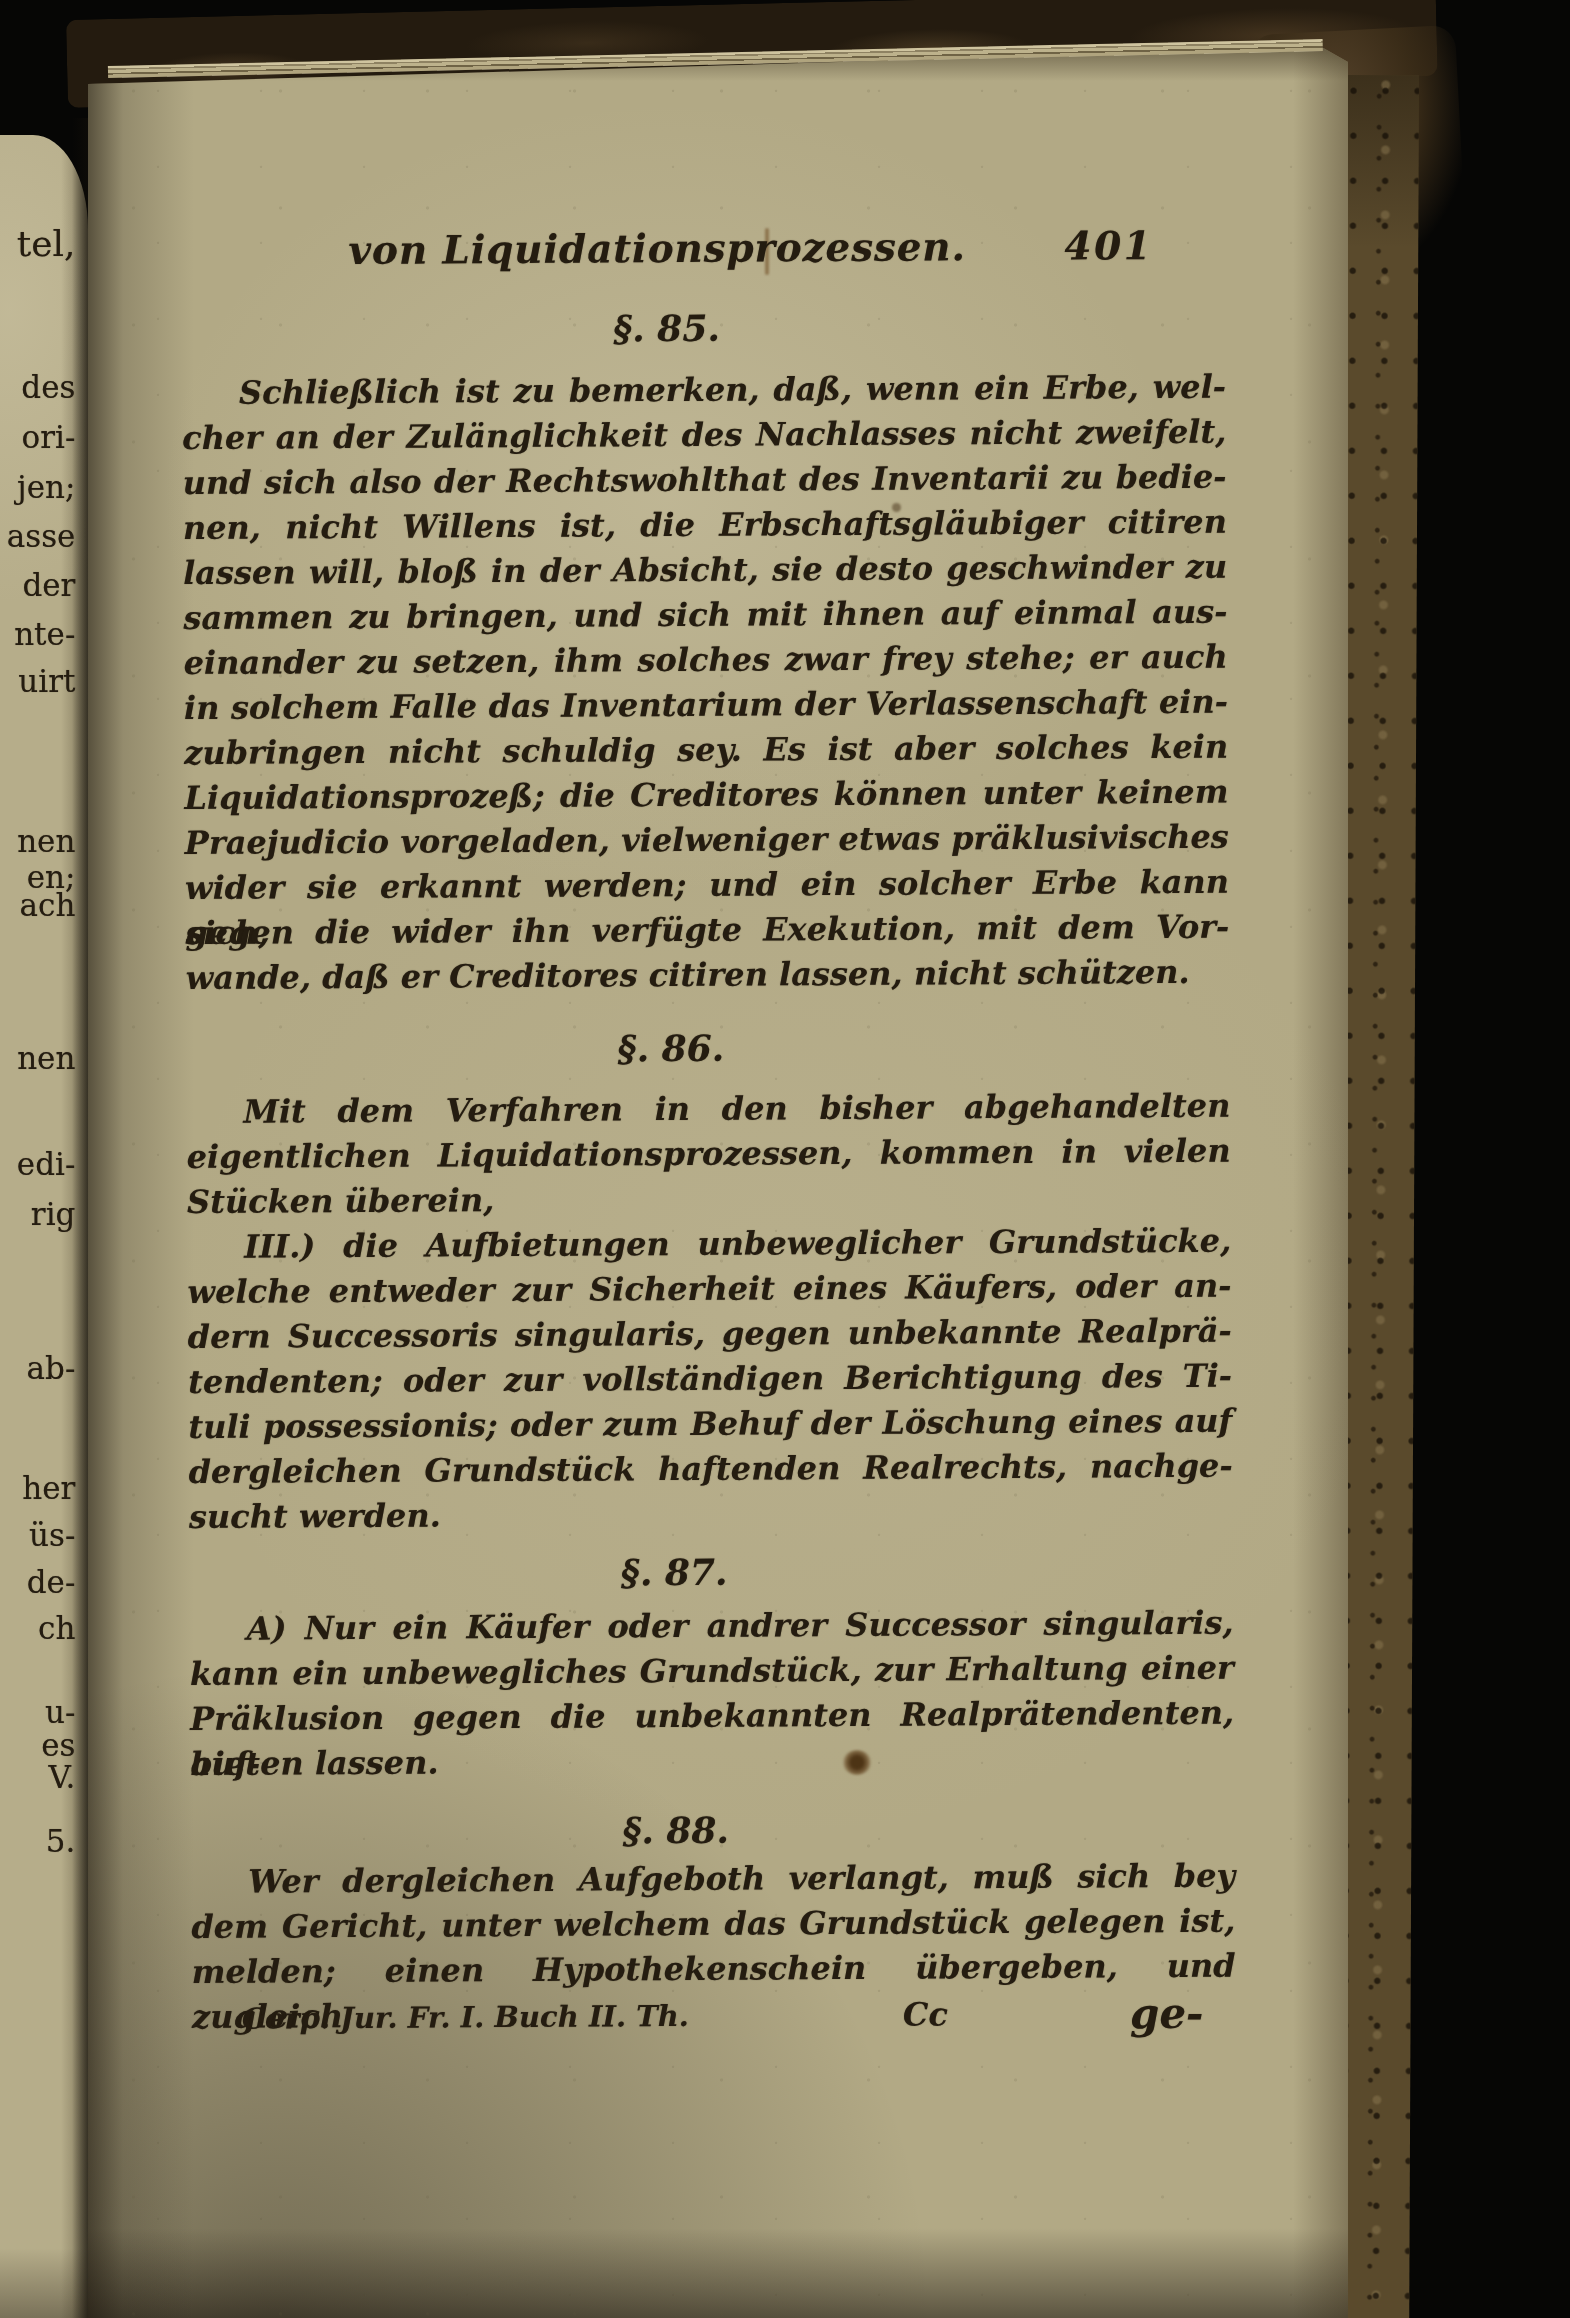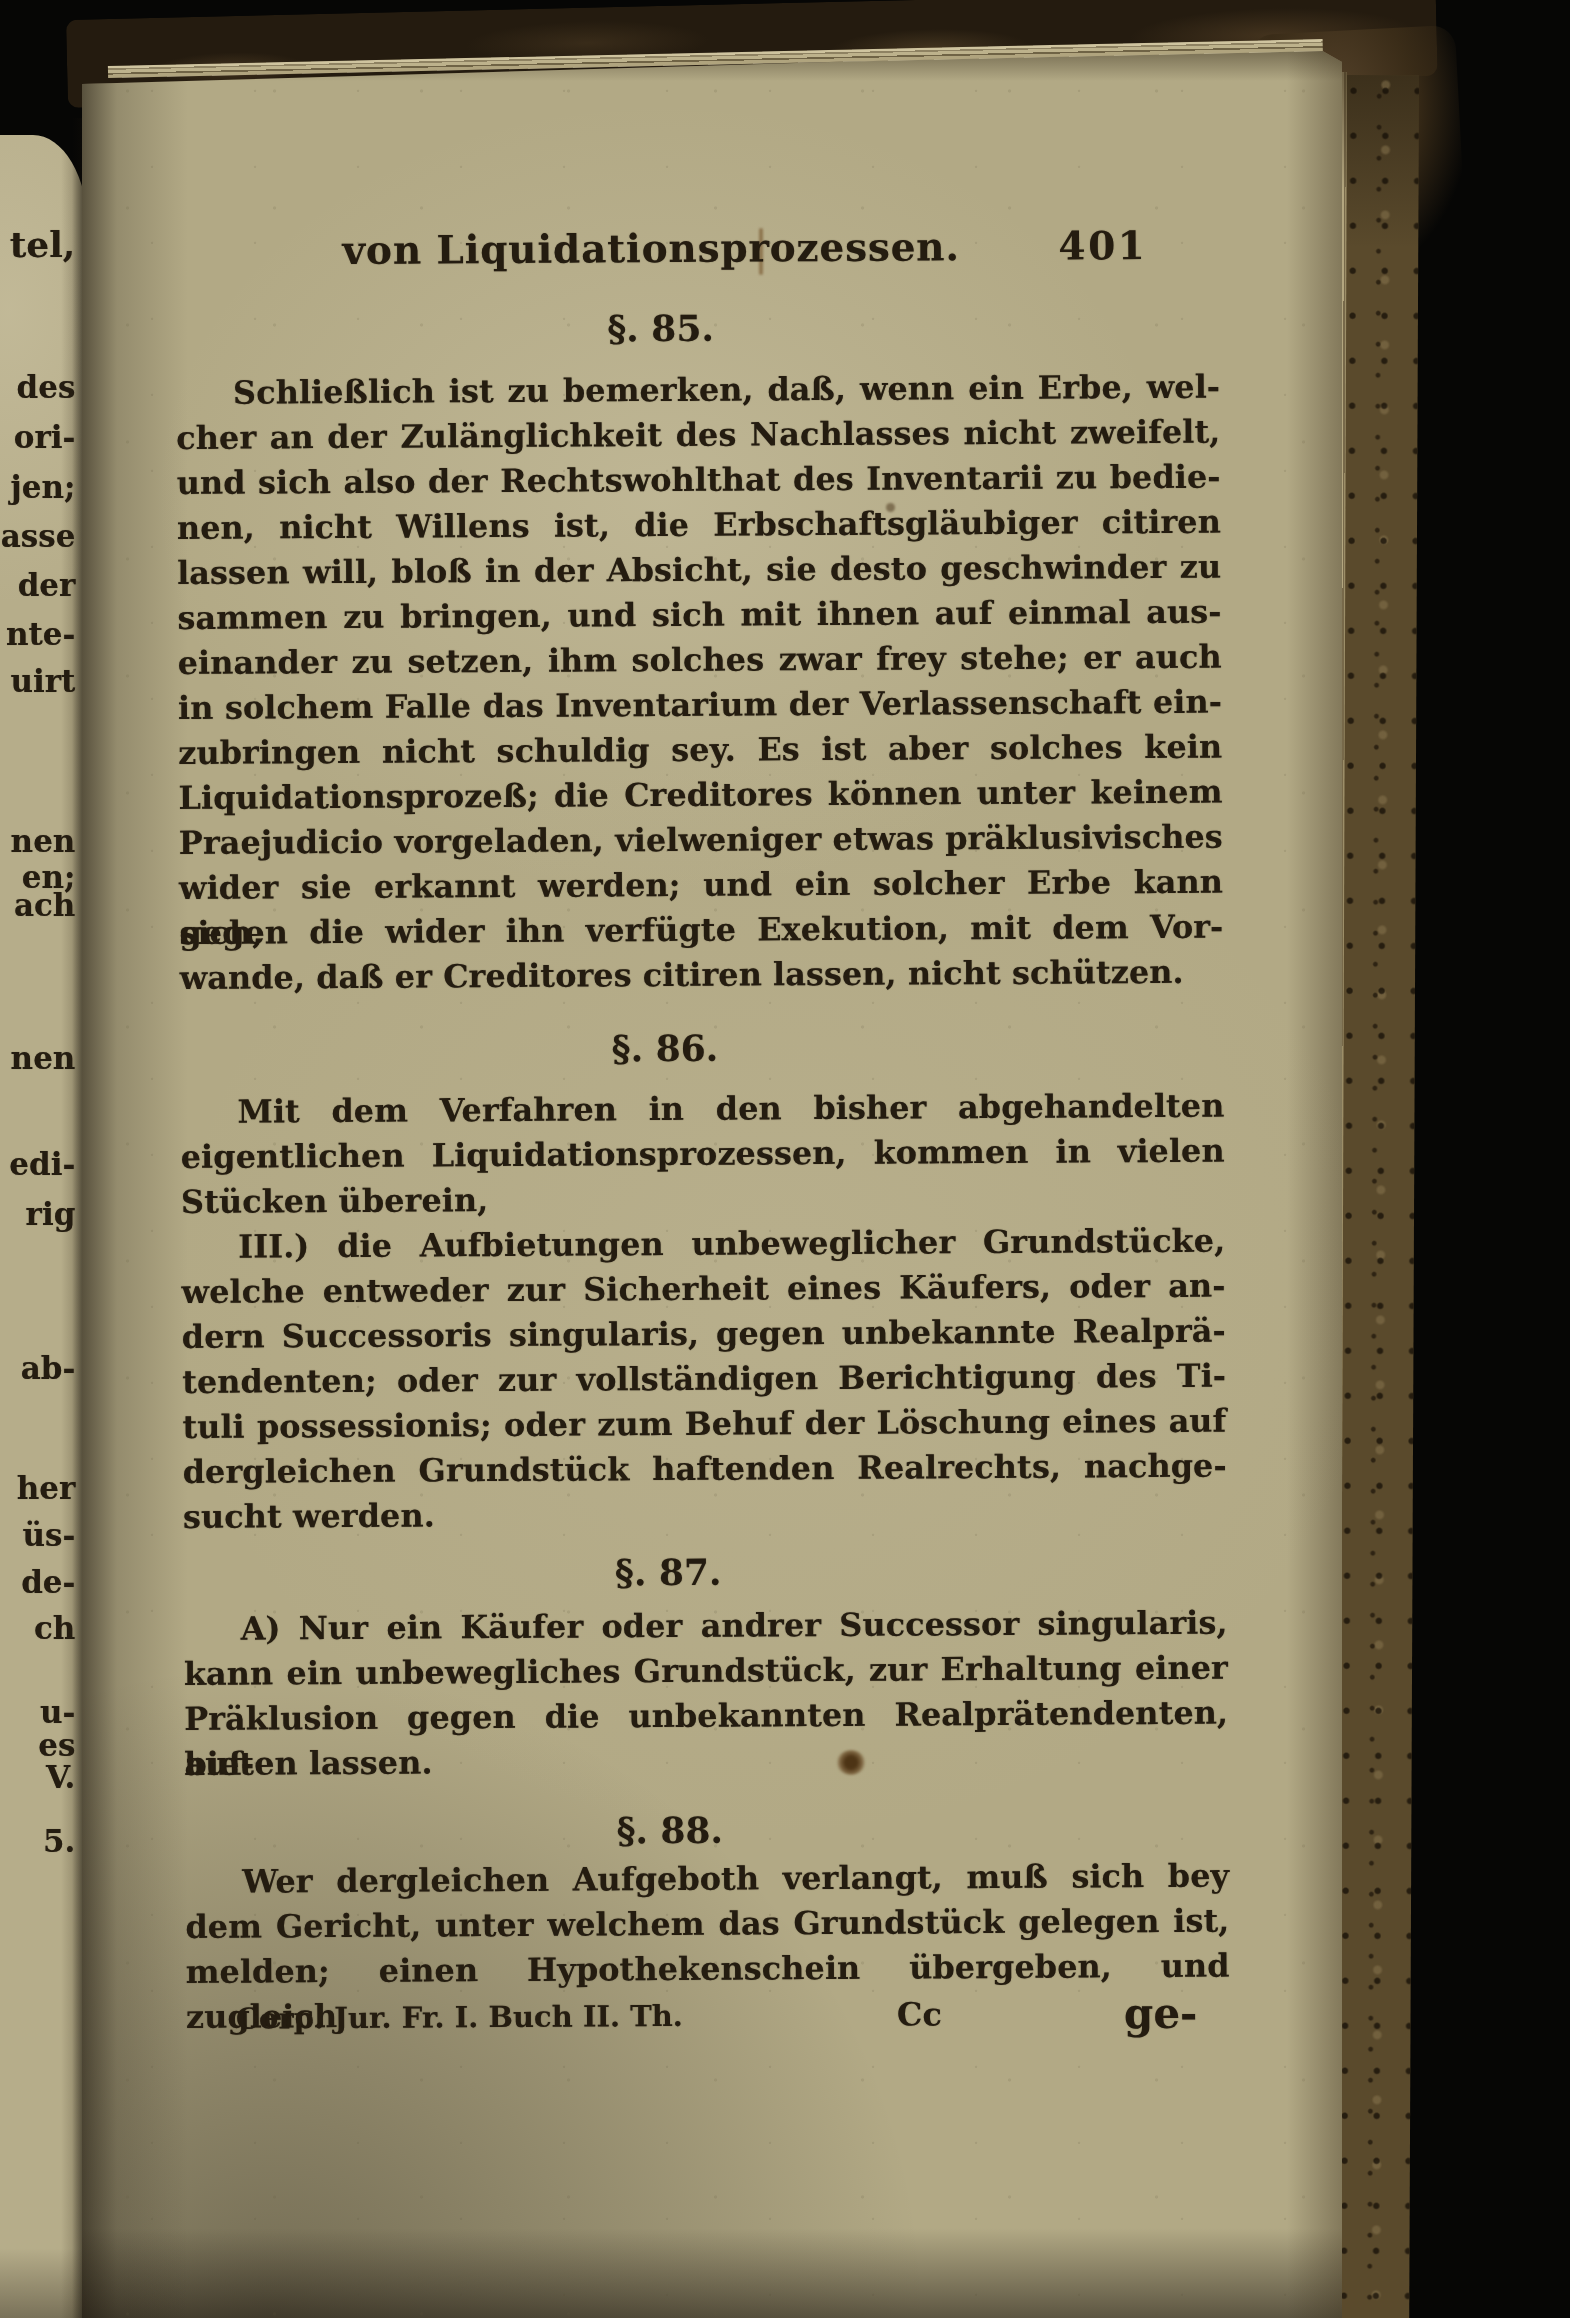--- a/index.html
+++ b/index.html
@@ -42,45 +42,45 @@
   
   .facing-page{position:absolute;left:0;top:135px;width:88px;height:2184px;overflow:hidden;
     border-top-right-radius:55px 94px;
     background-color:#b6ad8a;
     background-image:
       linear-gradient(270deg, rgba(50,41,24,.45) 0, rgba(50,41,24,0) 27px),
       radial-gradient(ellipse 236px 393px at 10% 8%, rgba(215,207,176,.35), transparent 75%),
       linear-gradient(0deg, rgba(28,22,13,.4) 0, rgba(28,22,13,0) 71px);
     z-index:2;}
   .fragment{position:absolute;right:12.6px;white-space:nowrap;
-    font-weight:700;font-size:31px;color:#241c10;
+    font-weight:400;font-size:31px;color:#241c10;
     text-shadow:0 0 0.8px rgba(36,28,16,.55);}
   .fragment.big{font-size:36px;}
 
   
   .gutter{position:absolute;left:72px;top:118px;width:118px;height:2201px;
     background:linear-gradient(90deg, rgba(16,13,8,0) 0, rgba(16,13,8,.85) 18%, rgba(16,13,8,.95) 32%, rgba(40,32,18,.35) 70%, rgba(40,32,18,0) 100%);
     z-index:3;}
 
   
-  .main-page{position:absolute;left:82px;top:43px;width:1260px;height:2275px;
+  .main-page{position:absolute;left:88px;top:43px;width:1260px;height:2275px;
     clip-path:polygon(0 41px, 98% 4.7px, 100% 19px, 100% 100%, 0 100%);
     background-color:#b2a985;
     background-image:
       radial-gradient(circle at 31% 41%, rgba(95,85,58,.15) 1.2px, transparent 2px),
       radial-gradient(circle at 68% 63%, rgba(80,70,45,.13) 0.8px, transparent 1.6px),
       radial-gradient(ellipse 707px 550px at 46% 20%, rgba(217,209,180,.32), rgba(217,209,180,0) 72%),
       radial-gradient(ellipse 785px 707px at 55% 55%, rgba(206,197,166,.20), transparent 78%),
       linear-gradient(90deg, rgba(28,22,13,.6) 0, rgba(28,22,13,.2) 35px, rgba(28,22,13,0) 106px),
       linear-gradient(270deg, rgba(60,48,28,.4) 0, rgba(60,48,28,0) 55px),
       linear-gradient(180deg, rgba(46,36,20,.55) 0, rgba(46,36,20,0) 38px),
       linear-gradient(0deg, rgba(22,17,10,.55) 0, rgba(22,17,10,0) 90px),
       radial-gradient(circle at 15% 100%, rgba(22,17,10,.4), transparent 26%);
     background-size:147px 117px,103px 76px,auto,auto,auto,auto,auto,auto,auto;
-    z-index:4;}
+    z-index:4;font-style:italic;}
   .edge-lines{position:absolute;left:108px;top:66px;width:1215px;height:11.8px;
     transform:rotate(-1.27deg);transform-origin:left center;
     background:repeating-linear-gradient(180deg,#cfc49f 0 2.4px,#8e8262 2.4px 3.9px,#bdb28c 3.9px 7px,#6f6345 7px 8.6px,#b0a47e 8.6px 11.8px);
     z-index:5;}
 
   .stain1{position:absolute;left:754px;top:1707px;width:30px;height:25px;border-radius:50%;
     background:radial-gradient(circle,#4d3415 0 30%,rgba(98,66,30,.7) 55%,rgba(98,66,30,0) 75%);
     filter:blur(0.8px);}
   .stain2{position:absolute;left:677px;top:185px;width:3.9px;height:47px;border-radius:2.4px;
     background:rgba(110,72,32,.55);filter:blur(0.8px);}

